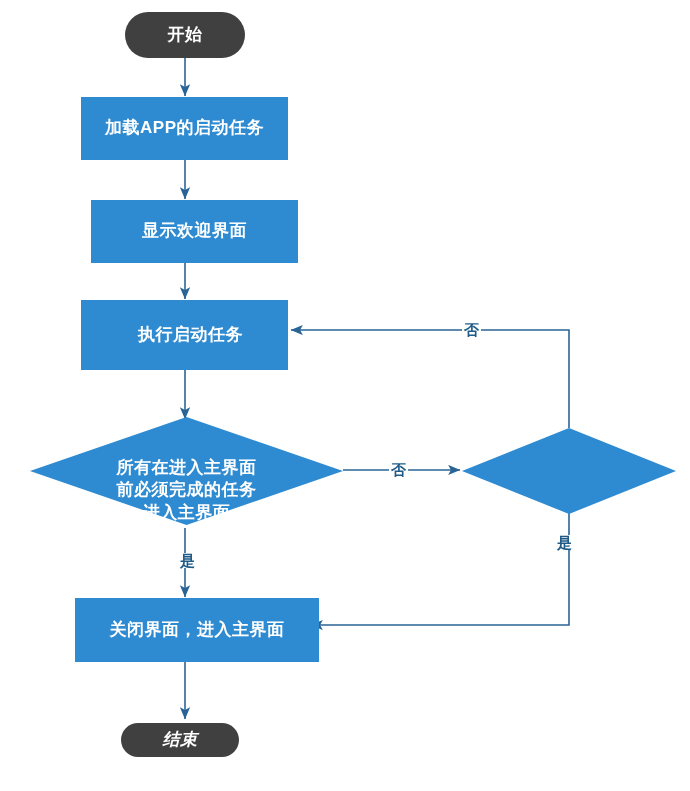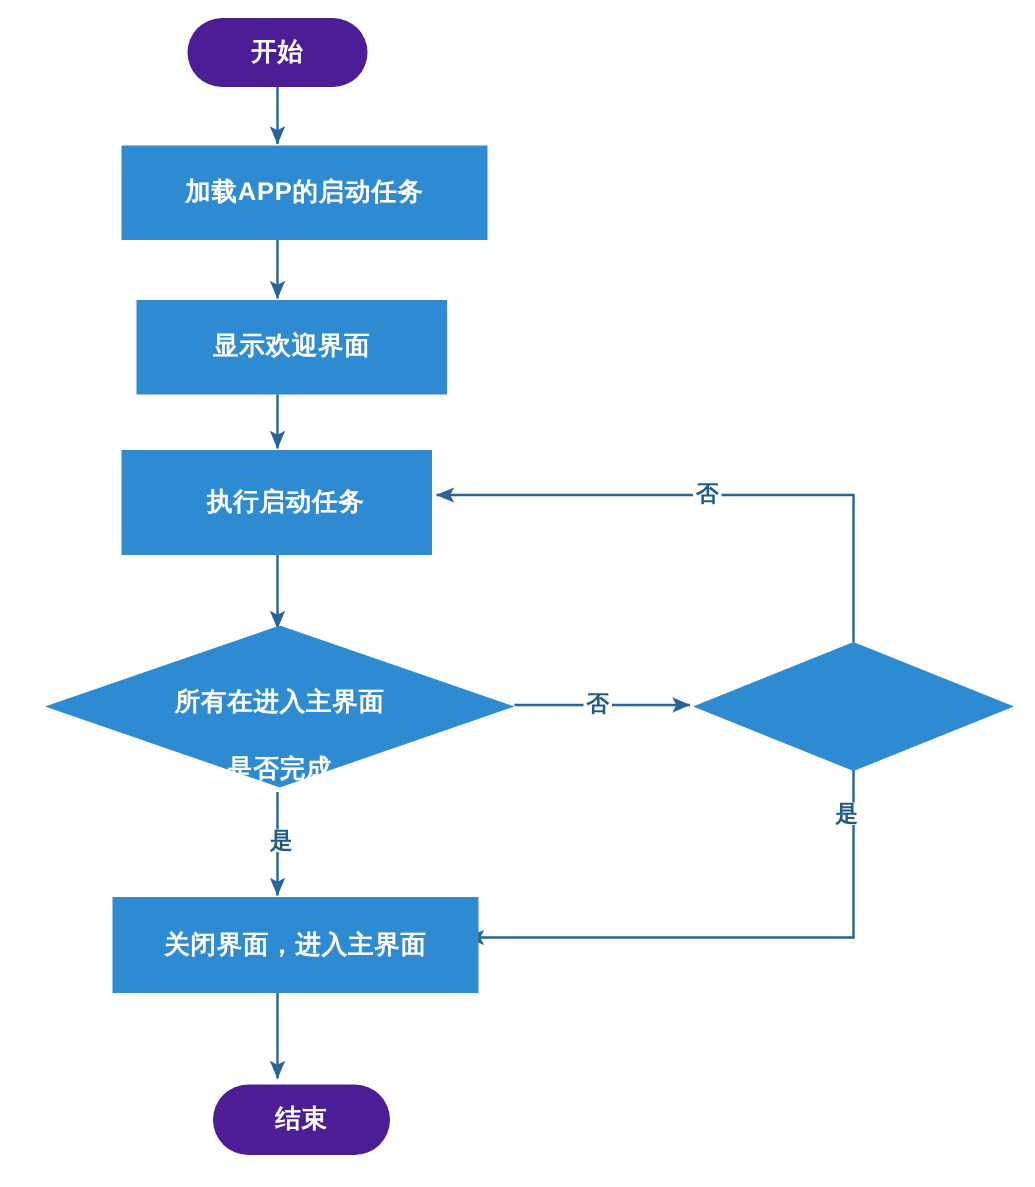--- a/index.html
+++ b/index.html
@@ -36,21 +36,21 @@
     line-height: 1.32;
     text-align: center;
     letter-spacing: 0.5px;
     box-sizing: border-box;
     z-index: 2;
   }
   .node.rect {
     background: #2e8bd1;
   }
   .node.pill {
-    background: #4c1d95;
+    background: #404040;
     border-radius: 999px;
   }
   .node.diamond {
     background: transparent;
   }
   .node.diamond .dia-shape {
     position: absolute;
     left: 0;
     top: 0;
     width: 100%;
@@ -107,50 +107,50 @@
       <path d="M569,513 L569,625 L311,625" marker-end="url(#arrowhead)"></path>
 
       <path d="M185,662 L185,719" marker-end="url(#arrowhead)"></path>
     </g>
   </svg>
 
   <div class="node pill" style="left:125px; top:12px; width:120px; height:46px;">
     <span>开始</span>
   </div>
 
-  <div class="node rect" style="left:81px; top:97px; width:244px; height:63px;">
+  <div class="node rect" style="left:81px; top:97px; width:207px; height:63px;">
     <span>加载APP的启动任务</span>
   </div>
 
   <div class="node rect" style="left:81px; top:200px; width:207px; height:63px;margin-left:10px;">
     <span>显示欢迎界面</span>
   </div>
 
   <div class="node rect" style="left:81px; top:300px; width:207px; height:70px;padding-left:12px;">
     <span>执行启动任务</span>
   </div>
 
   <div class="node diamond" style="left:30px; top:417px; width:313px; height:108px;">
     <span class="dia-shape"></span>
     <span class="dia-label">
       <span>所有在进入主界面</span><br>
-      <br>
-      <span>是否完成</span>
+      <span>前必须完成的任务</span><br>
+      <span>进入主界面</span>
     </span>
   </div>
 
   <div class="node diamond" style="left:462px; top:428px; width:214px; height:86px;">
     <span class="dia-shape"></span>
   </div>
 
   <div class="node rect" style="left:75px; top:598px; width:244px; height:64px;">
     <span>关闭界面，进入主界面</span>
   </div>
 
-  <div class="node pill" style="left:142px; top:723px; width:118px; height:47px;">
+  <div class="node pill" style="left:121px; top:723px; width:118px; height:34px;font-style:italic;">
     <span>结束</span>
   </div>
 
   <div class="edge-label" style="left:389px; top:462px;">否</div>
 
   <div class="edge-label" style="left:462px; top:322px;">否</div>
 
   <div class="edge-label" style="left:178px; top:553px;">是</div>
 
   <div class="edge-label" style="left:555px; top:535px;">是</div>

